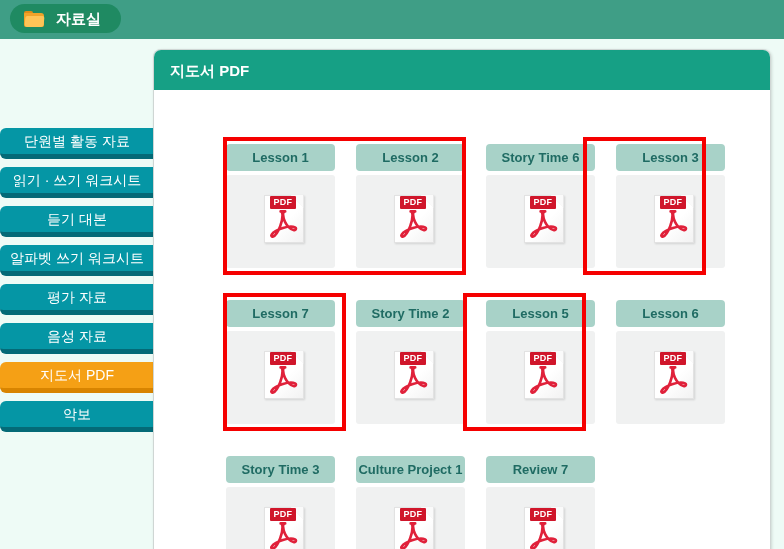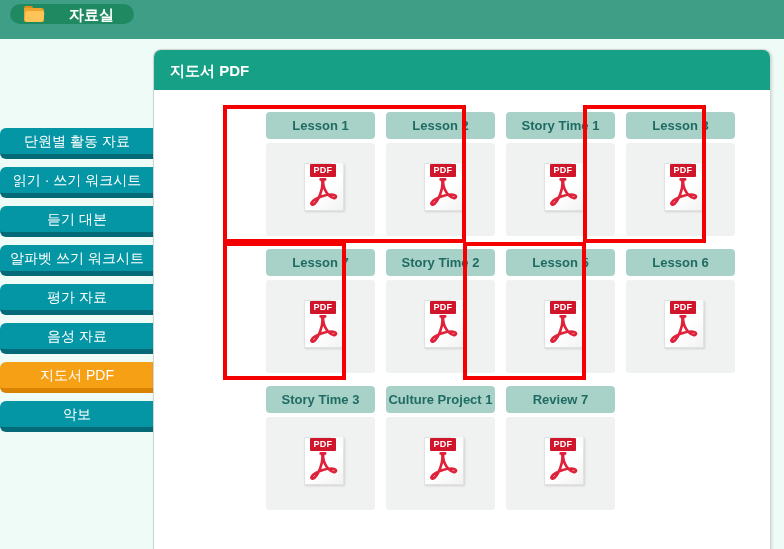--- a/index.html
+++ b/index.html
@@ -16,27 +16,27 @@
   
   #top-bar {
     position: absolute;
     left: 0; top: 0;
     width: 784px; height: 39px;
     background: #3f9e86;
   }
   #home-tab {
     position: absolute;
     left: 10px; top: 4px;
-    height: 20px;
+    height: 29px;
     padding: 0 20px 0 14px;
     border-radius: 15px;
     background: #1f8a62;
     display: flex;
     align-items: center;
-    gap: 25px;
+    gap: 12px;
   }
   #home-tab .folder-icon { width: 20px; height: 16px; position: relative; flex: 0 0 auto; }
   #home-tab .folder-icon .fb {
     position: absolute; left: 0; top: 2px;
     width: 20px; height: 14px;
     background: #f0a32a;
     border-radius: 1px 3px 2px 2px;
   }
   #home-tab .folder-icon .ft {
     position: absolute; left: 0; top: 0px;
@@ -119,23 +119,24 @@
   }
   #panel-body {
     position: relative;
     padding: 22px 0 0 0;
   }
 
   
   .card-row {
     position: relative;
     display: flex;
-    gap: 11px;
-    padding-left: 112px;
+    gap: 21px;
+    padding-left: 72px;
     margin-bottom: 13px;
+    margin-top: 32px;
   }
   .pdf-card {
     width: 109px;
   }
   .pdf-card .card-label {
     height: 27px;
     background: #a8d2c8;
     border-radius: 4px;
     display: flex;
     align-items: center;
@@ -283,21 +284,21 @@
               <span class="fold"></span>
               <span class="fold-hl"></span>
               <svg class="acro" viewBox="0 0 32 30">
                 <path fill="none" stroke="#e0213a" stroke-width="2.6" stroke-linecap="round" stroke-linejoin="round" d="M17.2 2.4c-1.5 0-2.2 1.4-2.1 3.2 .3 4.3 2.8 9.6 5.6 12.6 1.8 1.9 4.5 3.3 6.3 2.7 1.3-.4 1.4-1.9 .1-2.5-2.3-1.1-7.4-.9-12.2 .6C10 20.5 5.3 23 3.6 25.6c-.8 1.3 .2 2.4 1.5 1.9 2.4-.9 5.3-5.6 7.1-10.3 1.5-3.9 2.3-8 2.3-11 0-2.2-.5-3.8-1.9-3.8z"></path>
               </svg>
               <span class="badge">PDF</span>
             </span>
           </div>
         </div>
         <div class="pdf-card">
-          <div class="card-label">Story Time 1</div>
+          <div class="card-label">Story Time 6</div>
           <div class="card-body">
             <span class="pdf-icon">
               <span class="page"></span>
               <span class="fold"></span>
               <span class="fold-hl"></span>
               <svg class="acro" viewBox="0 0 32 30">
                 <path fill="none" stroke="#e0213a" stroke-width="2.6" stroke-linecap="round" stroke-linejoin="round" d="M17.2 2.4c-1.5 0-2.2 1.4-2.1 3.2 .3 4.3 2.8 9.6 5.6 12.6 1.8 1.9 4.5 3.3 6.3 2.7 1.3-.4 1.4-1.9 .1-2.5-2.3-1.1-7.4-.9-12.2 .6C10 20.5 5.3 23 3.6 25.6c-.8 1.3 .2 2.4 1.5 1.9 2.4-.9 5.3-5.6 7.1-10.3 1.5-3.9 2.3-8 2.3-11 0-2.2-.5-3.8-1.9-3.8z"></path>
               </svg>
               <span class="badge">PDF</span>
             </span>

